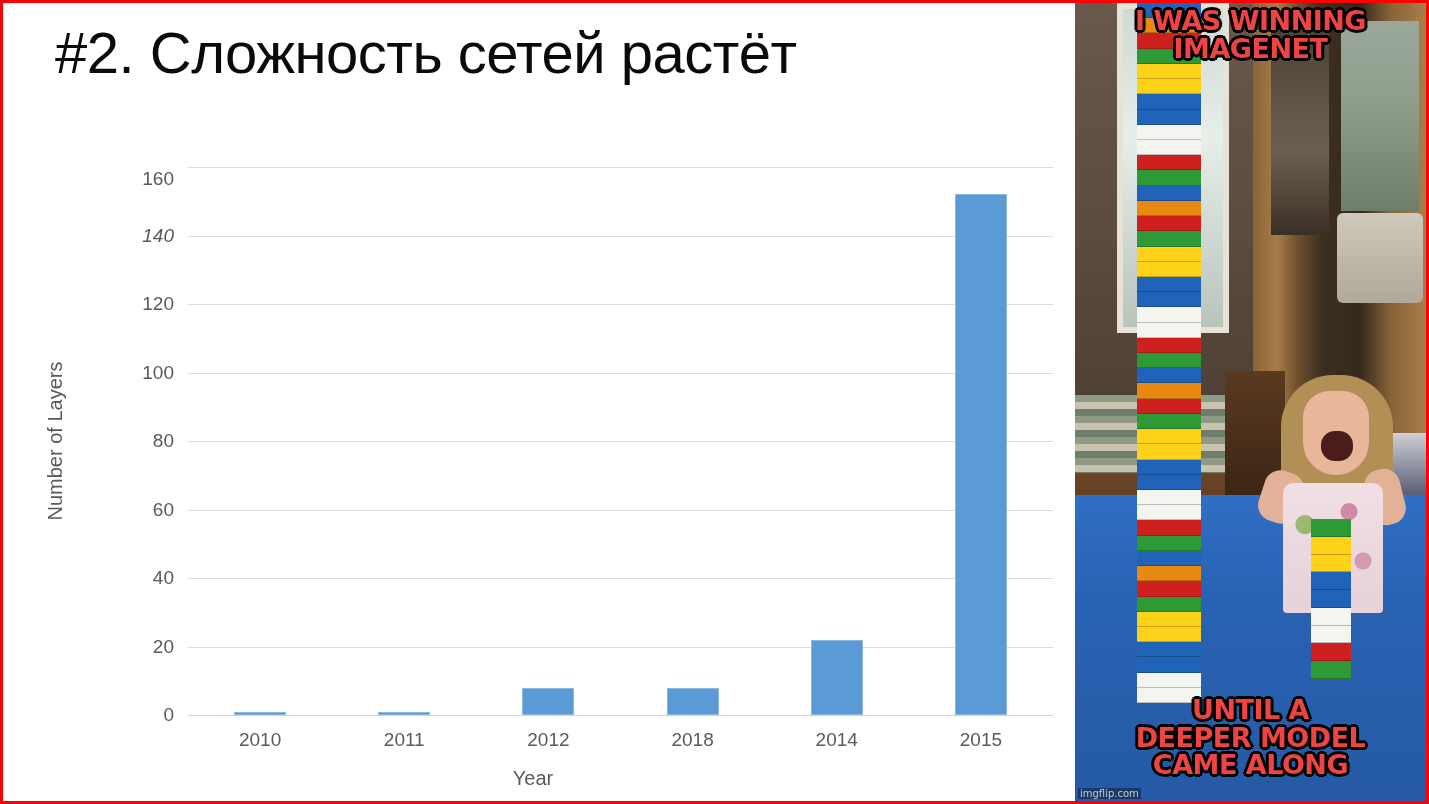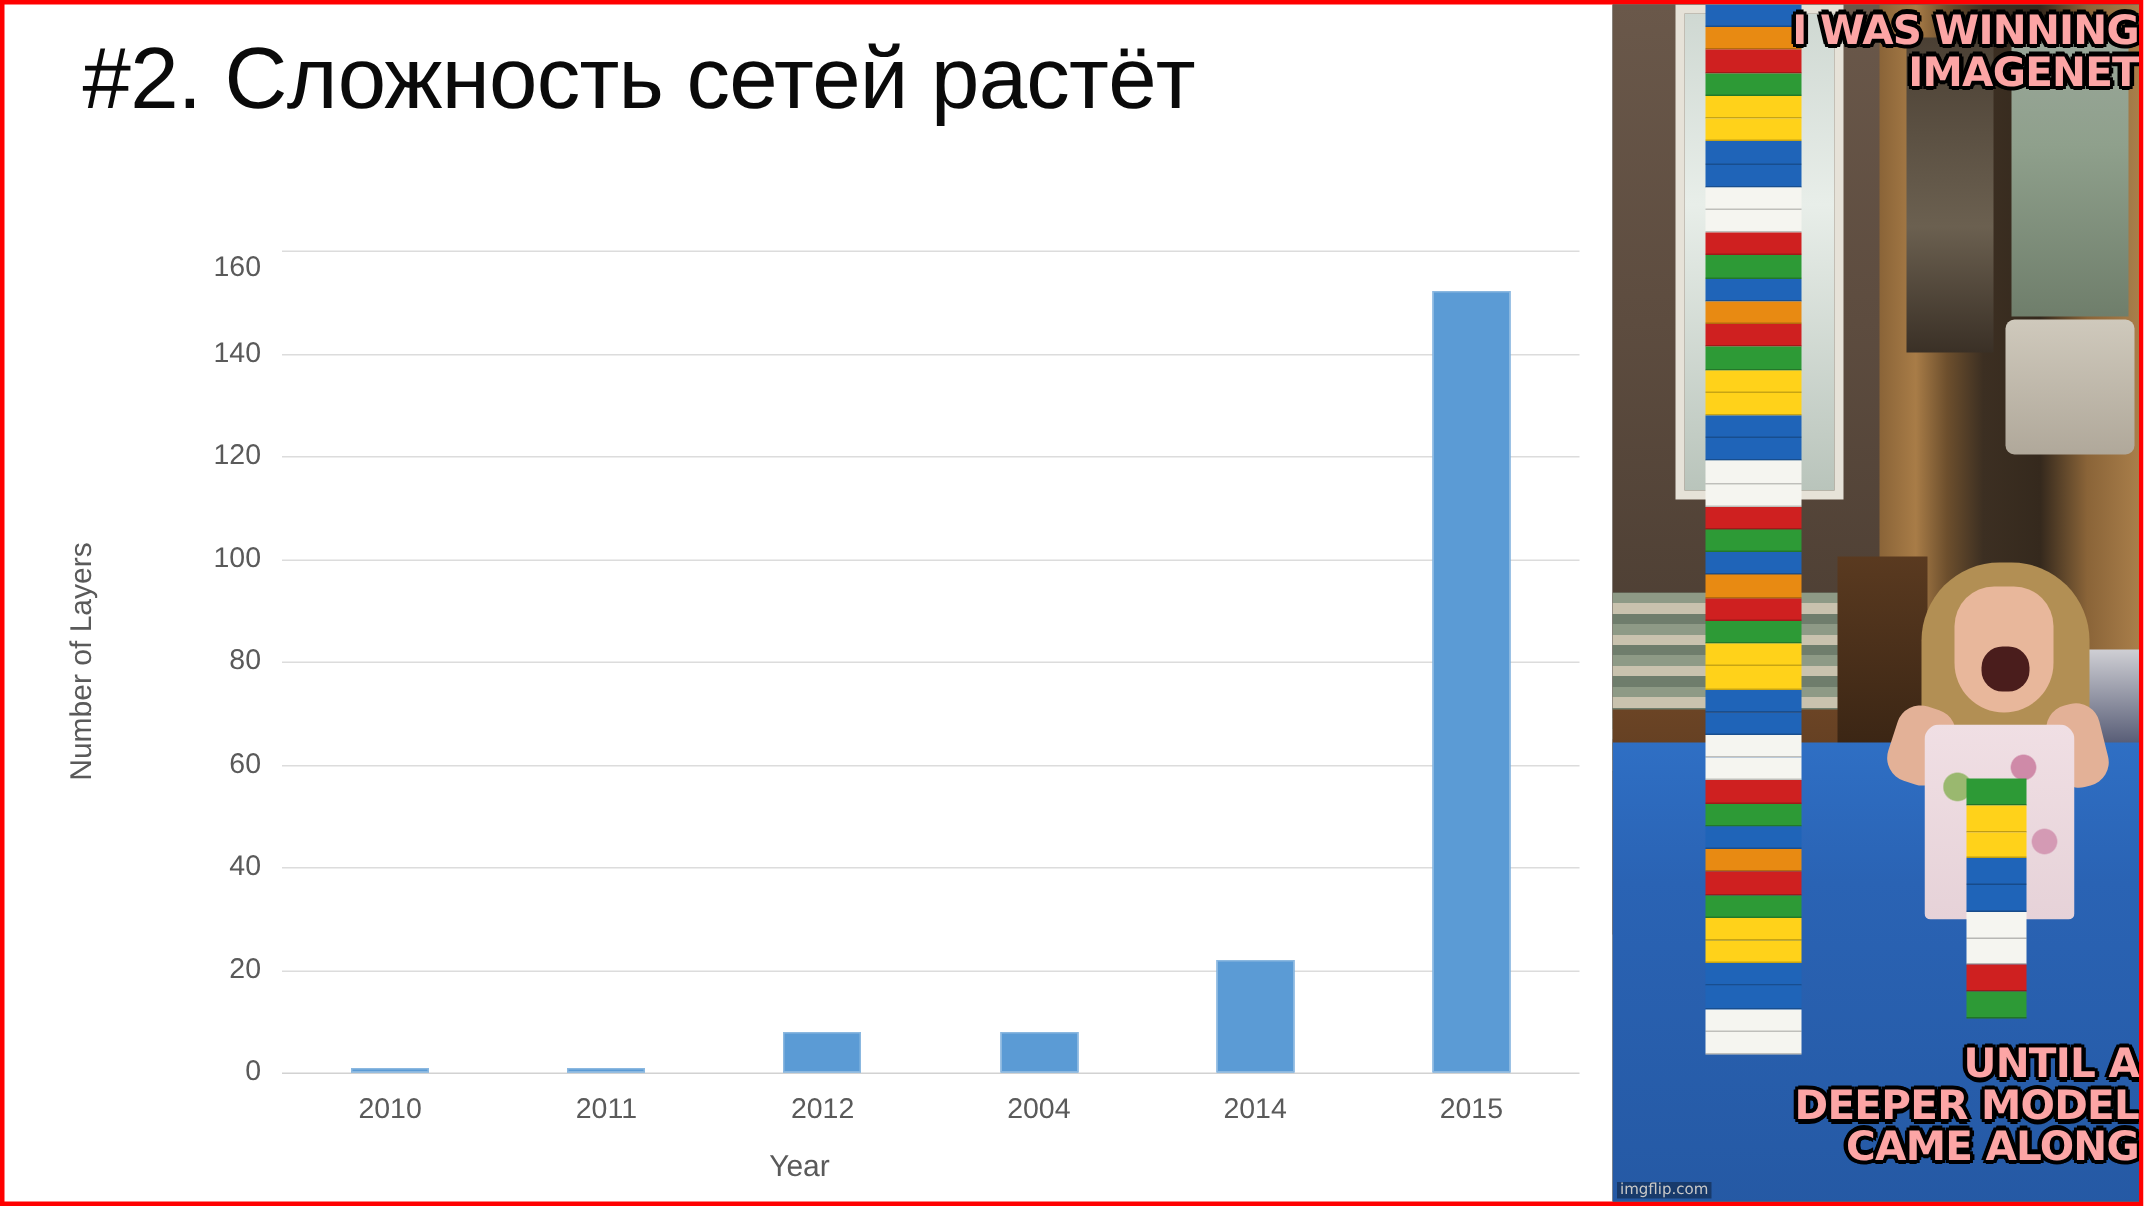--- a/index.html
+++ b/index.html
@@ -156,22 +156,22 @@
   
   #tower-small {
     left: 236px; top: 516px; width: 40px; height: 160px;
     display: flex; flex-direction: column;
   }
   #tower-small .brick { flex: 1 1 auto; border-bottom: 1px solid rgba(0,0,0,.25); }
   
   .meme-caption {
     position: absolute;
     left: 0; width: 100%;
-    text-align: right;
-    color: #fca5a5;
+    text-align: center;
+    color: #ef4444;
     font-family: "DejaVu Sans", sans-serif;
     font-weight: 700;
     font-size: 27px;
     line-height: 1.02;
     letter-spacing: -0.5px;
     text-transform: uppercase;
     text-shadow:
       -2px -2px 0 #000, 2px -2px 0 #000, -2px 2px 0 #000, 2px 2px 0 #000,
       -3px 0 0 #000, 3px 0 0 #000, 0 -3px 0 #000, 0 3px 0 #000;
     white-space: pre-line;
@@ -213,36 +213,36 @@
           <div class="gridline" style="top: 0px;"></div>
         </div>
       <div id="yticks">
           <div class="ytick" style="top: 548px;">0</div>
           <div class="ytick" style="top: 479.5px;">20</div>
           <div class="ytick" style="top: 411px;">40</div>
           <div class="ytick" style="top: 342.5px;">60</div>
           <div class="ytick" style="top: 274px;">80</div>
           <div class="ytick" style="top: 205.5px;">100</div>
           <div class="ytick" style="top: 137px;">120</div>
-          <div class="ytick" style="top: 68.5px;">140</div>
+          <div class="ytick" style="top: 68.5px; font-style: italic;">140</div>
           <div class="ytick" style="top: 12px; text-align: right;">160</div>
         </div>
       <div id="bars">
           <div class="bar" title="2010: 1" style="left: 46.0833px; height: 3.425px; background: rgb(91, 155, 213);"></div>
           <div class="bar" title="2011: 1" style="left: 190.25px; height: 3.425px; background: rgb(91, 155, 213);"></div>
           <div class="bar" title="2012: 8" style="left: 334.417px; height: 27.4px; background: rgb(91, 155, 213);"></div>
           <div class="bar" title="2013: 8" style="left: 478.583px; height: 27.4px; background: rgb(91, 155, 213);"></div>
           <div class="bar" title="2014: 22" style="left: 622.75px; height: 75.35px; background: rgb(91, 155, 213);"></div>
           <div class="bar" title="2015: 152" style="left: 766.917px; height: 520.6px; background: rgb(91, 155, 213);"></div>
         </div>
       <div id="xticks">
           <div class="xtick" style="left: 72.0833px;">2010</div>
           <div class="xtick" style="left: 216.25px;">2011</div>
           <div class="xtick" style="left: 360.417px;">2012</div>
-          <div class="xtick" style="left: 504.583px;">2004</div>
+          <div class="xtick" style="left: 504.583px;">2018</div>
           <div class="xtick" style="left: 648.75px; text-align: center;">2014</div>
           <div class="xtick" style="left: 792.917px;">2015</div>
         </div>
     </div>
 
     <div id="xlabel">Year</div>
   </div>
 
   <div id="meme">
     <div id="meme-photo">

